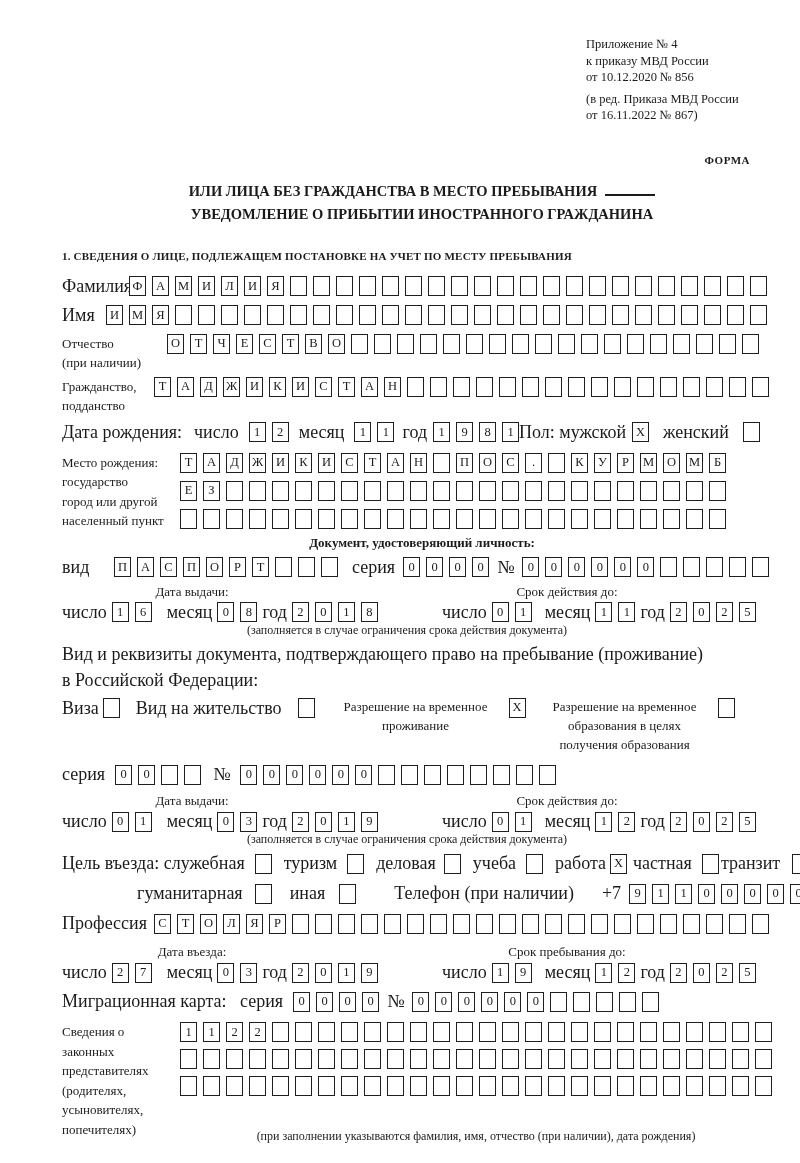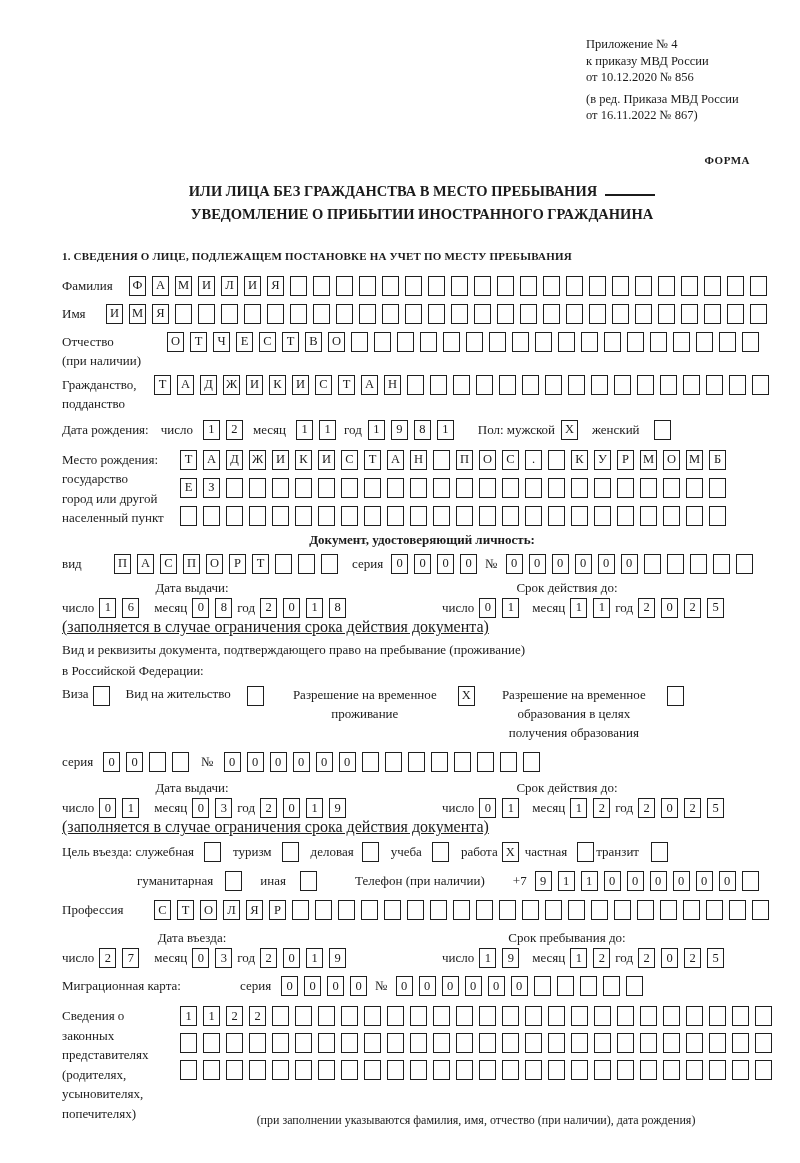--- a/index.html
+++ b/index.html
@@ -14,33 +14,33 @@
   .small { font-size: 12.5px; line-height: 1.32; }
   .hdr-block { margin-left: auto; width: 196px; }
   .hdr-block .gap { height: 5px; }
   .forma { text-align: right; padding-right: 32px; margin-top: 30px; font-weight: bold; font-size: 11px; letter-spacing: .5px; }
   .title { text-align: center; font-weight: bold; font-size: 14.5px; line-height: 1.6; margin-top: 14px; }
   .blank-line { display: inline-block; width: 50px; border-bottom: 2px solid #1b1b1b; height: 12px; margin-left: 8px; }
   .section { text-align: left; font-weight: bold; font-size: 11px; margin-top: 24px; margin-bottom: 14px; letter-spacing: .2px; }
 
   .row { display: flex; align-items: center; margin-bottom: 8px; }
   .row-top { align-items: flex-start; }
-  .lbl { font-size: 13px; white-space: nowrap; }
+  .lbl { font-size: 18px; white-space: nowrap; }
   .lbl-col { font-size: 13px; line-height: 1.5; }
   .boxes { display: inline-flex; gap: 6px; flex-wrap: nowrap; }
   .cell, .cb {
     width: 17px; height: 20px; flex: 0 0 17px;
     border: 1.5px solid #1f1f1f;
     display: inline-flex; align-items: center; justify-content: center;
     font-size: 12.5px; font-family: "Liberation Serif", serif; color:#1b1b1b;
     background: #fff;
   }
   .cb { flex: 0 0 17px; }
   .vstack { display: flex; flex-direction: column; gap: 8px; }
-  .note { font-size: 16px; text-align: left; padding-right: 30px; margin-top: -4px; margin-bottom: 6px; text-decoration: underline; }
+  .note { font-size: 12px; text-align: center; padding-right: 30px; margin-top: -4px; margin-bottom: 6px; }
   .date-labels { display: flex; font-size: 13px; margin-bottom: 2px; }
   .date-row { display: flex; align-items: center; margin-bottom: 4px; }
   .dgroup { display: flex; align-items: center; gap: 5px; }
   .center-multiline { text-align: center; font-size: 13px; line-height: 1.45; }
   .heading-inline { text-align: center; font-weight: bold; font-size: 13px; margin: 2px 0 6px 0; }
 </style>
 </head>
 <body>
 
 <div class="hdr-block small">
@@ -212,21 +212,21 @@
       <span class="cell">1</span>
       <span class="cell">1</span>
     </span>
   <span class="lbl" style="margin-left:8px">год</span>
   <span class="boxes" style="margin-left:6px">
       <span class="cell">1</span>
       <span class="cell">9</span>
       <span class="cell">8</span>
       <span class="cell">1</span>
     </span>
-  <span class="lbl" style="margin-left:24px"><span>Пол:</span> <span>мужской</span></span>
+  <span class="lbl" style="margin-left:0"><span>Пол:</span> <span>мужской</span></span>
   <span class="cb" style="margin-left:6px">X</span>
   <span class="lbl" style="margin-left:14px">женский</span>
   <span class="cb" style="margin-left:14px"></span>
 </div>
 
 <div class="row row-top" style="margin-bottom:4px">
   <span class="lbl-col" style="width:118px">
     <div>Место рождения:</div>
     <div>государство</div>
     <div>город или другой</div>

